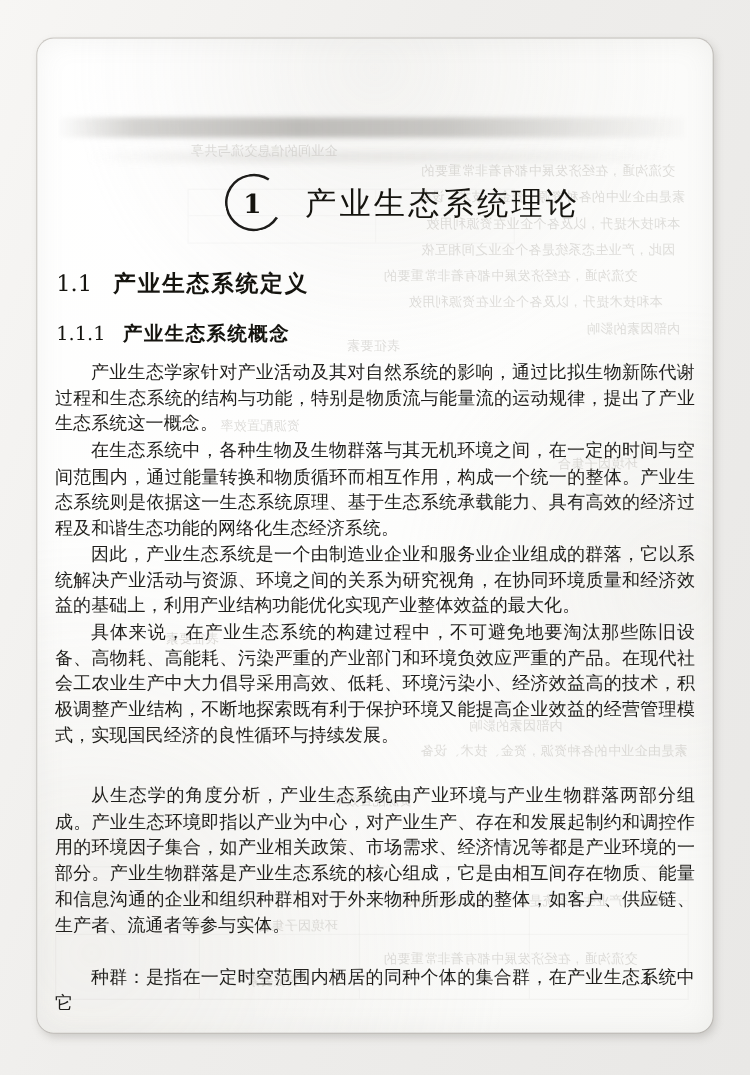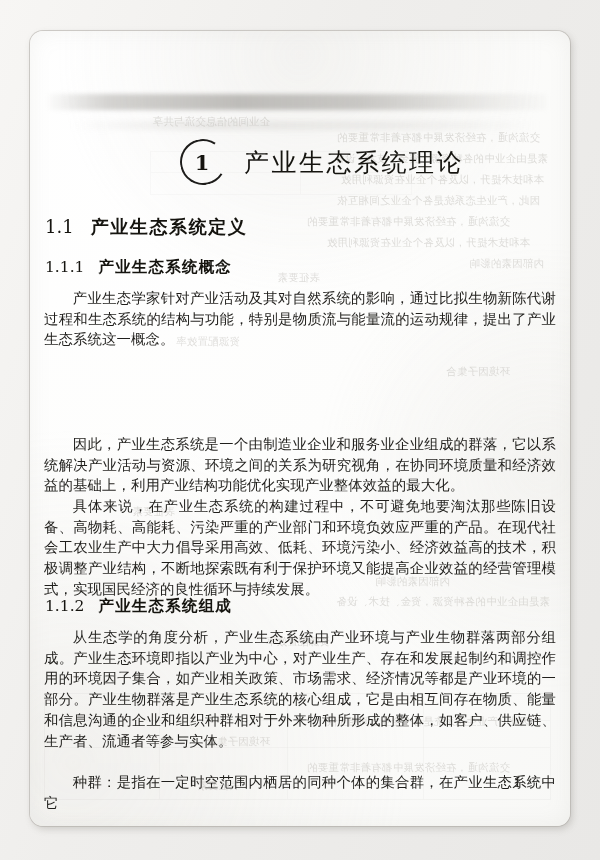--- a/index.html
+++ b/index.html
@@ -309,32 +309,32 @@
       </div>
 
       <div class="h3" style="top:226px;">
         <span class="num">1.1.1</span><span>产业生态系统概念</span>
       </div>
 
       <div class="body-block" style="top:257px;">
         <p>产业生态学家针对产业活动及其对自然系统的影响，通过比拟生物新陈代谢过程和生态系统的结构与功能，特别是物质流与能量流的运动规律，提出了产业生态系统这一概念。</p>
       </div>
 
+      <div class="body-block" style="top:320px;">
+        <p>在生态系统中，各种生物及生物群落与其无机环境之间，在一定的时间与空间范围内，通过能量转换和物质循环而相互作用，构成一个统一的整体。产业生态系统则是依据这一生态系统原理、基于生态系统承载能力、具有高效的经济过程及和谐生态功能的网络化生态经济系统。</p>
+      </div>
 
       <div class="body-block" style="top:403px;">
         <p>因此，产业生态系统是一个由制造业企业和服务业企业组成的群落，它以系统解决产业活动与资源、环境之间的关系为研究视角，在协同环境质量和经济效益的基础上，利用产业结构功能优化实现产业整体效益的最大化。</p>
       </div>
 
       <div class="body-block" style="top:465px;">
         <p>具体来说，在产业生态系统的构建过程中，不可避免地要淘汰那些陈旧设备、高物耗、高能耗、污染严重的产业部门和环境负效应严重的产品。在现代社会工农业生产中大力倡导采用高效、低耗、环境污染小、经济效益高的技术，积极调整产业结构，不断地探索既有利于保护环境又能提高企业效益的经营管理模式，实现国民经济的良性循环与持续发展。</p>
       </div>
 
-      <div class="h3" style="top:565px;">
-        <span class="num">1.1.2</span><span>产业生态系统组成</span>
-      </div>
 
       <div class="body-block" style="top:596px;">
         <p>从生态学的角度分析，产业生态系统由产业环境与产业生物群落两部分组成。产业生态环境即指以产业为中心，对产业生产、存在和发展起制约和调控作用的环境因子集合，如产业相关政策、市场需求、经济情况等都是产业环境的一部分。产业生物群落是产业生态系统的核心组成，它是由相互间存在物质、能量和信息沟通的企业和组织种群相对于外来物种所形成的整体，如客户、供应链、生产者、流通者等参与实体。</p>
       </div>
 
 
       <div class="body-block" style="top:741px;">
         <p>种群：是指在一定时空范围内栖居的同种个体的集合群，在产业生态系统中它</p>
       </div>
 

